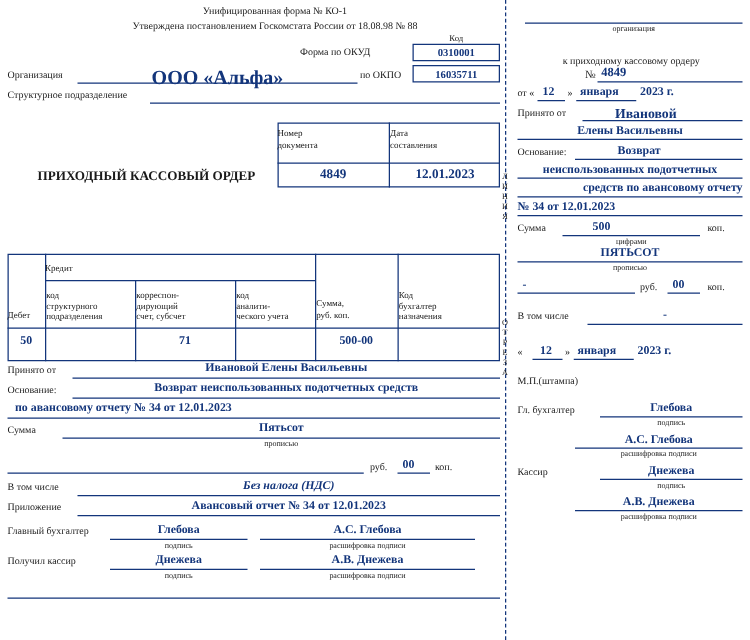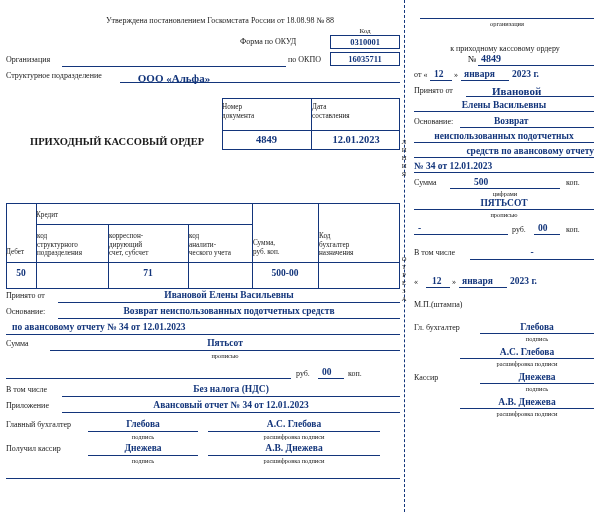--- a/index.html
+++ b/index.html
@@ -96,34 +96,35 @@
     position: absolute;
     border-bottom: 1px solid #13357b;
     height: 0;
   }
 </style>
 </head>
 <body>
 
 <div class="page">
 
+  <div class="hdr-line" style="left:90px; top:4px; width:260px;">Унифицированная форма № КО-1</div>
   <div class="hdr-line" style="left:60px; top:16px; width:320px;">Утверждена постановлением Госкомстата России от 18.08.98 № 88</div>
 
   <div class="cap" style="left:330px; top:27px; width:70px; font-size:7px;">Код</div>
   <div class="box" style="left:330px; top:35px; width:70px; height:14px;"></div>
   <div class="val" style="left:330px; top:37px; width:70px; font-size:8.5px;">0310001</div>
   <div class="rlbl" style="left:240px; top:37px;">Форма по ОКУД</div>
 
   <div class="box" style="left:330px; top:52px; width:70px; height:14px;"></div>
   <div class="val" style="left:330px; top:54px; width:70px; font-size:8.5px;">16035711</div>
   <div class="rlbl" style="left:288px; top:55px;">по ОКПО</div>
 
   <div class="rlbl" style="left:6px; top:55px;">Организация</div>
   <div class="uline" style="left:62px; top:66px; width:224px;"></div>
-  <div class="fld ctr" style="left:62px; top:72px; width:224px; font-size:11px;">ООО «Альфа»</div>
+  <div class="fld ctr" style="left:62px; top:54px; width:224px; font-size:16px;">ООО «Альфа»</div>
 
   <div class="rlbl" style="left:6px; top:71px;">Структурное подразделение</div>
   <div class="uline" style="left:120px; top:82px; width:280px;"></div>
 
   <div class="box" style="left:222px; top:98px; width:178px; height:52px;"></div>
   <div class="tbl-line v" style="left:311px; top:98px; height:52px;"></div>
   <div class="tbl-line h" style="left:222px; top:130px; width:178px;"></div>
 
   <div class="cellhdr" style="left:222px; top:103px; width:89px;">
     <span>Номер</span><br>
@@ -203,21 +204,21 @@
   <div class="cap" style="left:50px; top:352px; width:350px;">прописью</div>
 
   <div class="uline" style="left:6px; top:378px; width:285px;"></div>
   <div class="rlbl" style="left:296px; top:369px;">руб.</div>
   <div class="fld" style="left:322px; top:367px; font-size:9.5px;">00</div>
   <div class="uline" style="left:318px; top:378px; width:26px;"></div>
   <div class="rlbl" style="left:348px; top:369px;">коп.</div>
 
   <div class="rlbl" style="left:6px; top:385px;">В том числе</div>
   <div class="uline" style="left:62px; top:396px; width:338px;"></div>
-  <div class="fld ctr" style="left:62px; top:384px; width:338px; font-size:9.5px;">Без налога (НДС)</div>
+  <div class="fld ctr" style="left:62px; top:384px; width:338px; font-size:9.5px;font-style:italic;">Без налога (НДС)</div>
 
   <div class="rlbl" style="left:6px; top:401px;">Приложение</div>
   <div class="uline" style="left:62px; top:412px; width:338px;"></div>
   <div class="fld ctr" style="left:62px; top:400px; width:338px; font-size:9.5px;">Авансовый отчет № 34 от 12.01.2023</div>
 
   <div class="rlbl" style="left:6px; top:420px;">Главный бухгалтер</div>
   <div class="uline" style="left:88px; top:431px; width:110px;"></div>
   <div class="fld ctr" style="left:88px; top:419px; width:110px; font-size:9.5px;">Глебова</div>
   <div class="cap" style="left:88px; top:433px; width:110px;">подпись</div>
 

